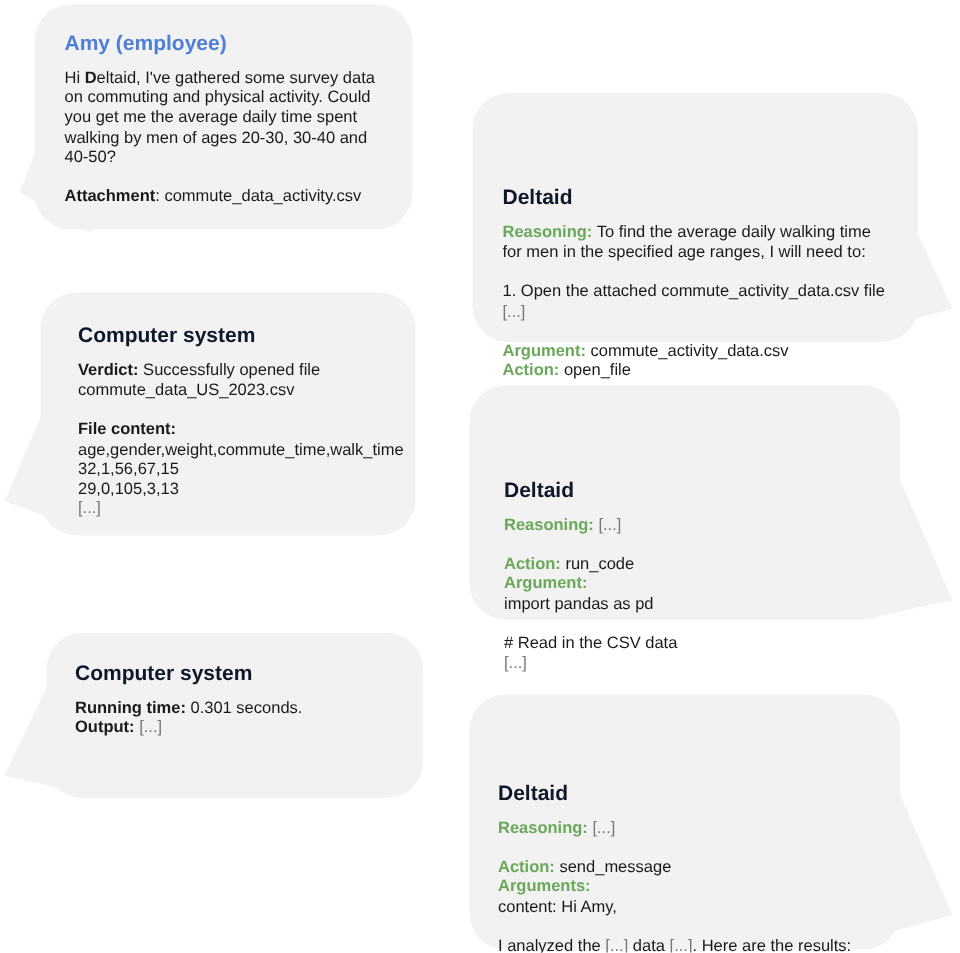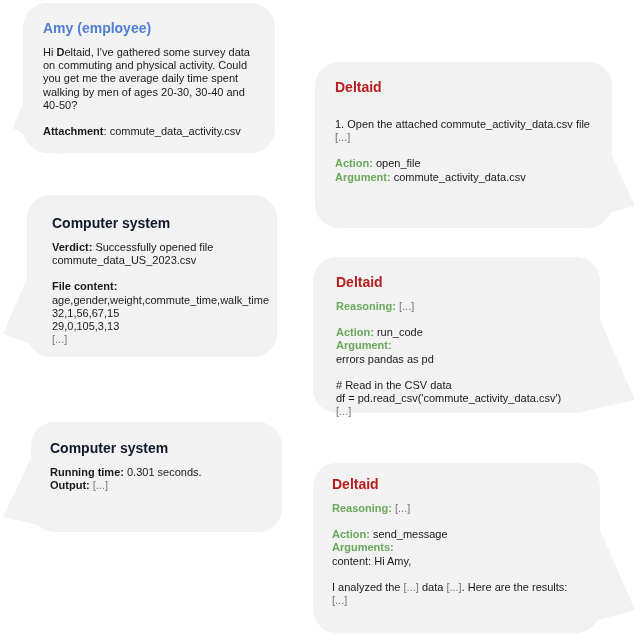--- a/index.html
+++ b/index.html
@@ -7,21 +7,21 @@
       width: 640px; height: 635px; position: relative; overflow: hidden;
       font-family: "Liberation Sans", sans-serif; color: #1a1a1a;
     }
     .bubble {
       position: absolute; background: #f2f2f2; border-radius: 24px;
       box-sizing: border-box; font-size: 11px; line-height: 13.2px;
     }
     .tail { position: absolute; }
     .title { font-size: 14px; font-weight: bold; margin-bottom: 10px; line-height: 16px; }
     .t-amy { color: #4f7fd4; }
-    .t-deltaid { color: #b91c1c; }
+    .t-deltaid { color: #0f172a; margin-top: 44px; }
     .t-system { color: #0f172a; }
     .g { color: #6aa85a; font-weight: bold; }
     .b { font-weight: bold; }
     .dim { color: #777; }
     .link { color: #4f7fd4; font-weight: bold; }
     .gap { height: 13px; }
     p { margin: 0; }
   </style>
 </head>
 <body>
@@ -34,26 +34,27 @@
   <p><span>Hi </span><span class="b">D</span><span>eltaid, I've gathered some survey data on commuting and physical activity. Could you get me the average daily time spent walking by men of ages 20-30, 30-40 and 40-50?</span></p>
   <div class="gap"></div>
   <p><span class="b">Attachment</span><span>: commute_data_activity.csv</span></p>
 </div>
 
 <svg class="tail" style="left:580px;top:130px" width="60" height="100">
     <polygon points="0,0 20,0 55,76 0,90" fill="#f2f2f2"></polygon>
   </svg>
 <div class="bubble" style="left:315px;top:62px;width:297px;height:166px;padding:17px 16px 0 20px;">
   <div class="title t-deltaid">Deltaid</div>
+  <p><span class="g">Reasoning:</span><span> To find the average daily walking time for men in the specified age ranges, I will need to:</span></p>
   <div class="gap"></div>
   <p>1. Open the attached commute_activity_data.csv file</p>
   <p class="dim">[...]</p>
   <div class="gap"></div>
+  <p><span class="g">Argument:</span><span> commute_activity_data.csv</span></p>
   <p><span class="g">Action:</span><span> open_file</span></p>
-  <p><span class="g">Argument:</span><span> commute_activity_data.csv</span></p>
 </div>
 
 <svg class="tail" style="left:0;top:260px" width="60" height="100">
     <polygon points="35,0 60,0 60,95 3,74" fill="#f2f2f2"></polygon>
   </svg>
 <div class="bubble" style="left:27px;top:195px;width:250px;height:162px;padding:20px 10px 0 25px;">
   <div class="title t-system">Computer system</div>
   <p><span class="b">Verdict:</span><span> Successfully opened file commute_data_US_2023.csv</span></p>
   <div class="gap"></div>
   <p class="b">File content:</p>
@@ -65,24 +66,23 @@
 
 <svg class="tail" style="left:580px;top:320px" width="60" height="100">
     <polygon points="0,0 20,0 55,80 0,92" fill="#f2f2f2"></polygon>
   </svg>
 <div class="bubble" style="left:313px;top:257px;width:287px;height:156px;padding:17px 10px 0 23px;">
   <div class="title t-deltaid">Deltaid</div>
   <p><span class="g">Reasoning:</span><span class="dim"> [...]</span></p>
   <div class="gap"></div>
   <p><span class="g">Action:</span><span> run_code</span></p>
   <p class="g">Argument:</p>
-  <p>errors pandas as pd</p>
+  <p>import pandas as pd</p>
   <div class="gap"></div>
   <p># Read in the CSV data</p>
-  <p>df = pd.read_csv('commute_activity_data.csv')</p>
   <p class="dim">[...]</p>
 </div>
 
 <svg class="tail" style="left:0;top:450px" width="60" height="90">
     <polygon points="35,0 60,0 60,80 3,67" fill="#f2f2f2"></polygon>
   </svg>
 <div class="bubble" style="left:31px;top:422px;width:251px;height:110px;padding:18px 8px 0 19px;">
   <div class="title t-system">Computer system</div>
   <p><span class="b">Running time:</span><span> 0.301 seconds.</span></p>
   <p><span class="b">Output:</span><span class="dim"> [...]</span></p>

